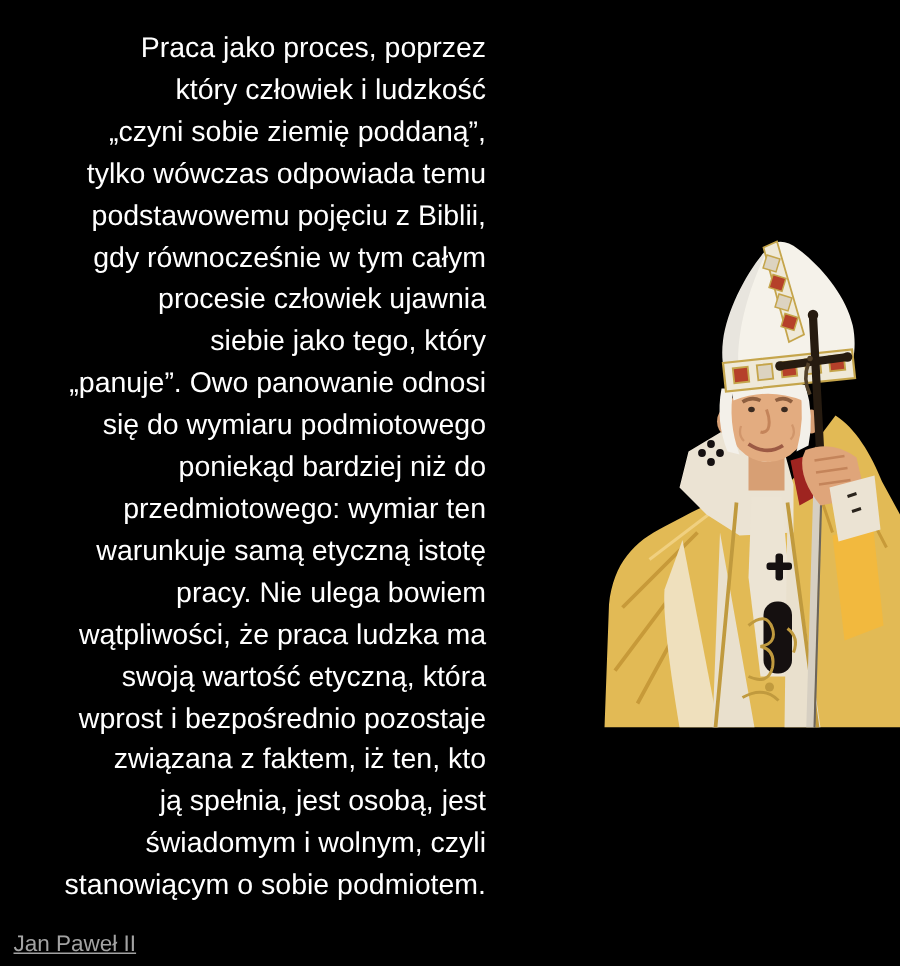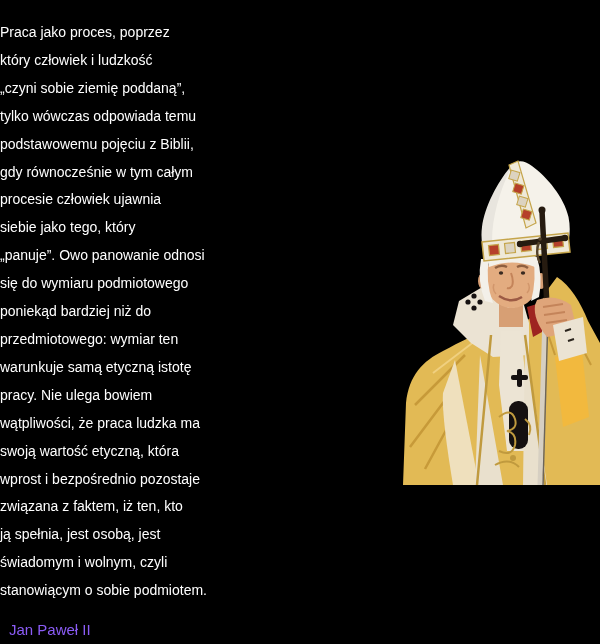--- a/index.html
+++ b/index.html
@@ -1,21 +1,21 @@
 <!DOCTYPE html>
 <html><head>
 <meta charset="utf-8">
 <style>
   html,body{margin:0;padding:0;background:#000;}
   .card{position:relative;width:600px;height:644px;background:#000;overflow:hidden;
         font-family:"Liberation Sans",sans-serif;}
   .quote{position:absolute;left:0;top:19px;width:324px;color:#fff;
-         font-size:14px;line-height:27.9px;text-align:left;white-space:pre-line;}
+         font-size:19px;line-height:27.9px;text-align:right;white-space:pre-line;}
   .pope{position:absolute;left:395px;top:155px;width:205px;height:330px;}
-  .footer-author{position:absolute;left:9px;top:621px;font-size:15px;color:#8b5cf6;}
+  .footer-author{position:absolute;left:9px;top:621px;font-size:15px;color:#a3a3a3;text-decoration:underline;}
   .footer-site{position:absolute;left:221px;top:620px;font-size:15.5px;color:#de6e17;}
 </style>
 </head>
 <body>
 
 <div class="card">
 
   <div class="quote">Praca jako proces, poprzez
 który człowiek i ludzkość
 „czyni sobie ziemię poddaną”,

